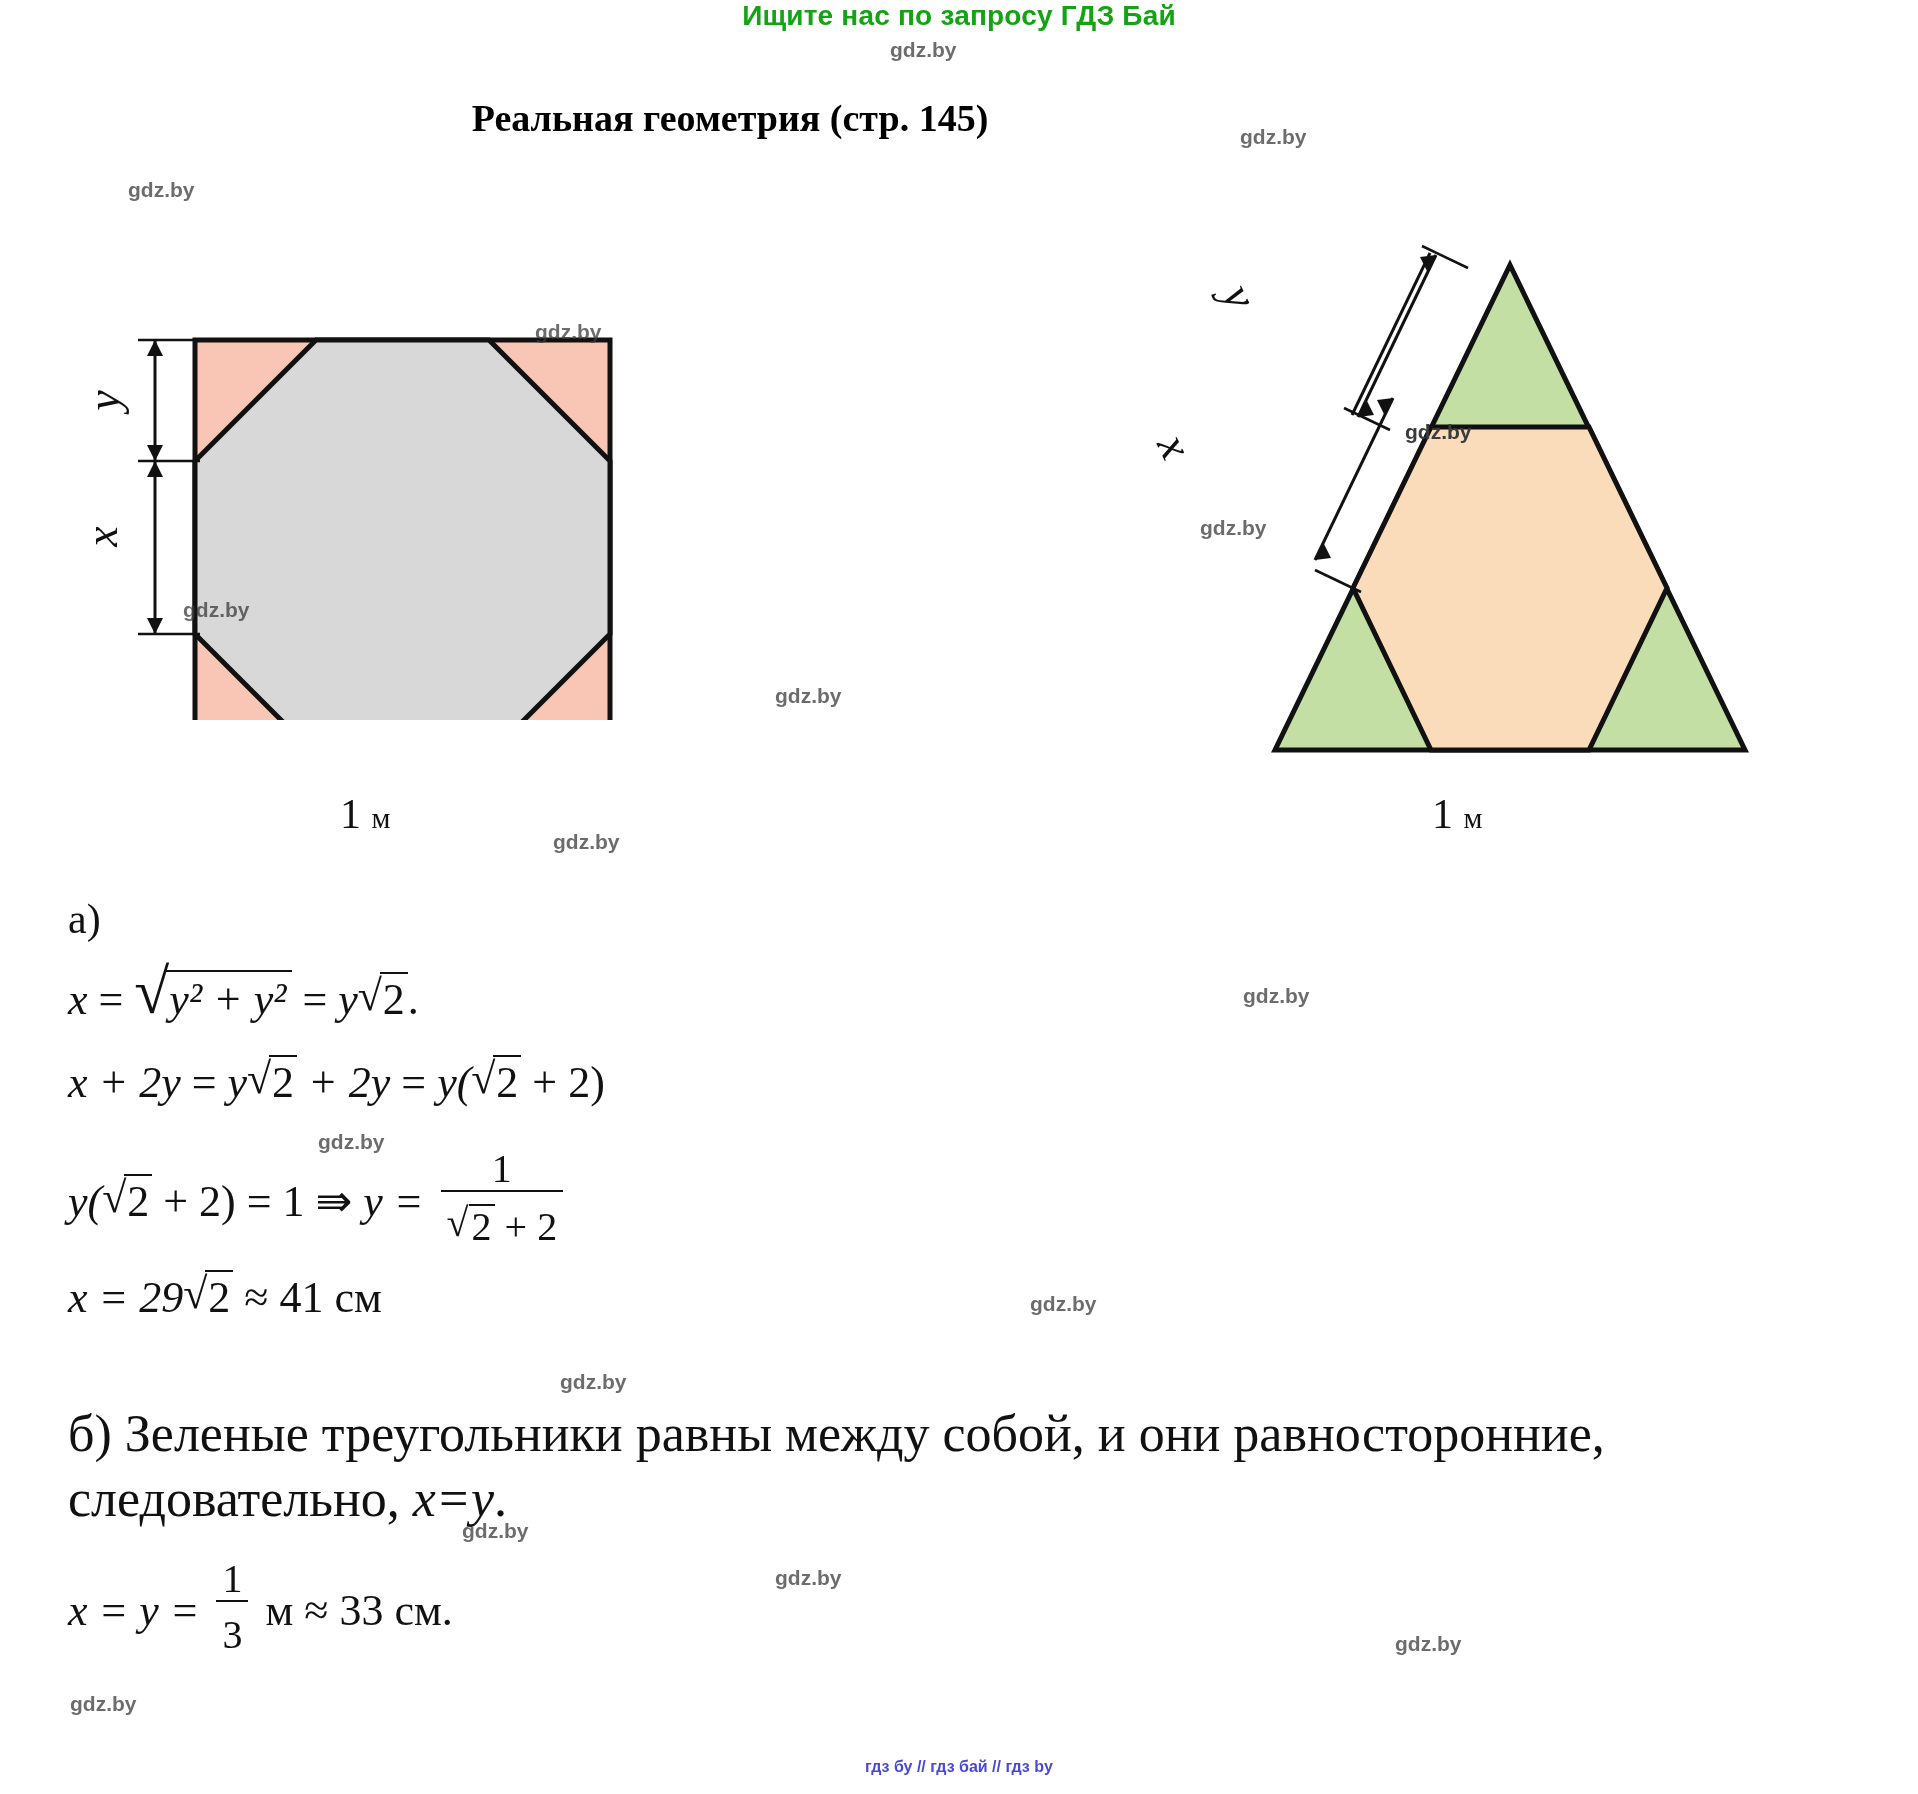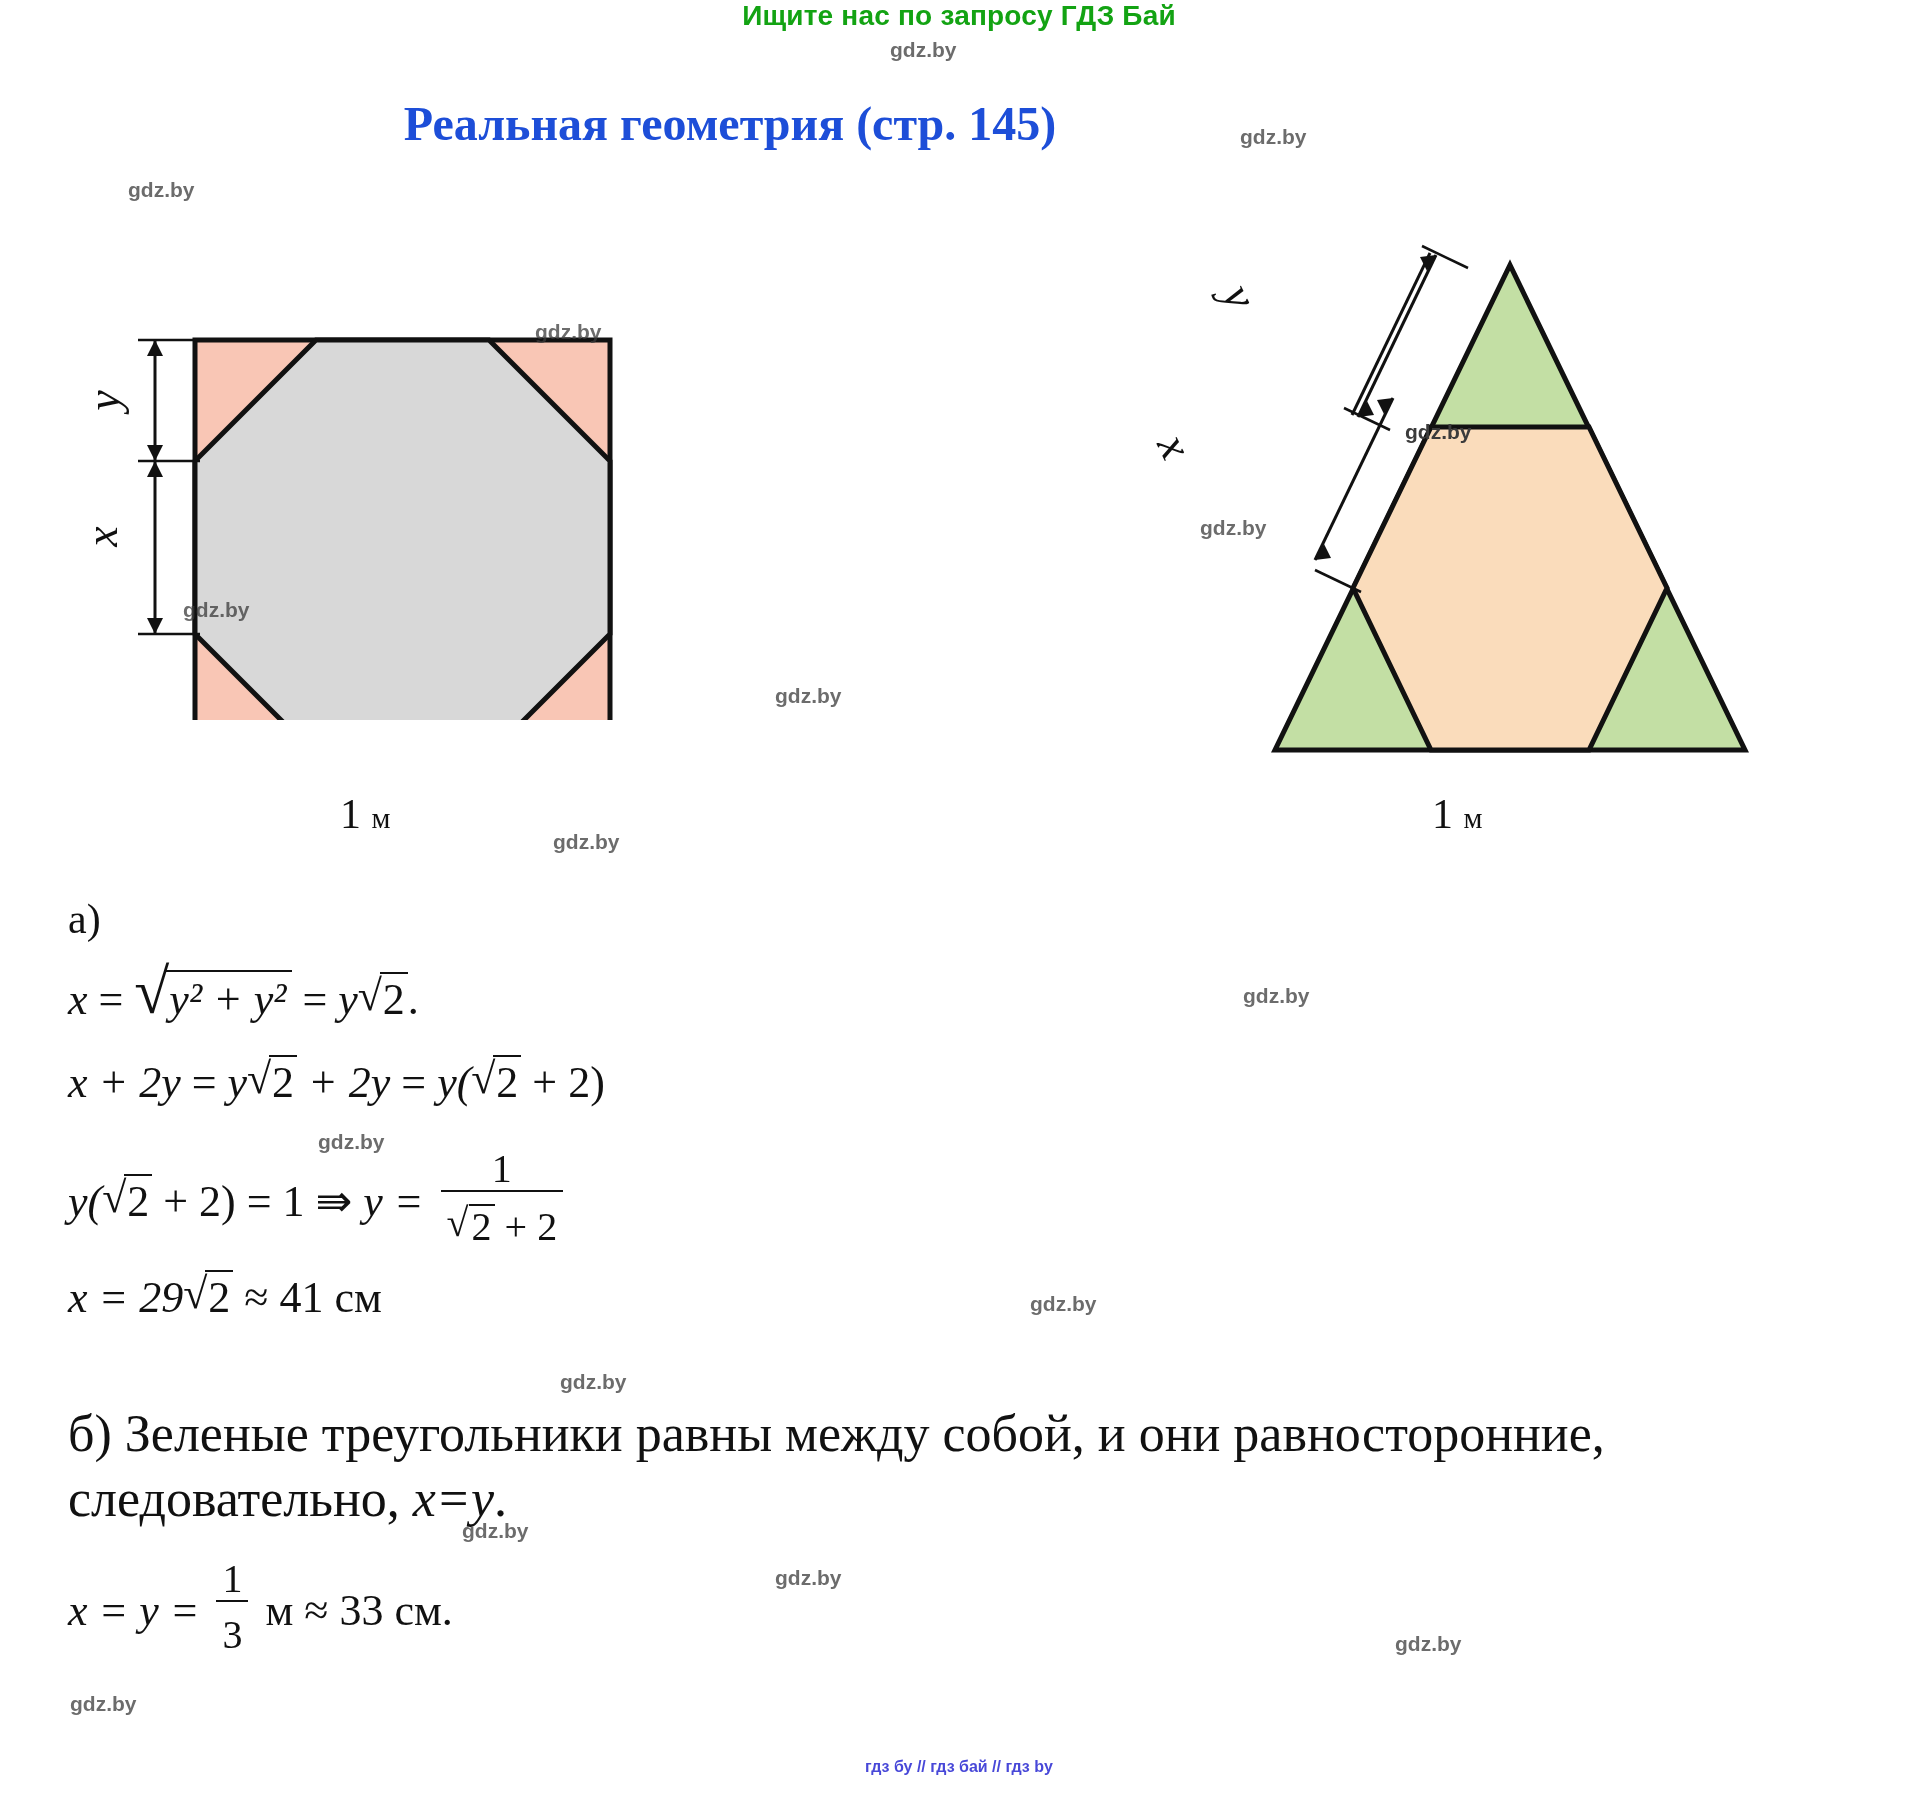--- a/index.html
+++ b/index.html
@@ -35,23 +35,23 @@
     color: #13a313;
     letter-spacing: 0.2px;
   }
   #page-title {
     position: absolute;
     top: 96px;
     left: 0;
     width: 1460px;
     text-align: center;
     font-family: "Liberation Serif", serif;
-    font-size: 48px;
-    font-weight: bold;
-    color: #1d4ed8;
+    font-size: 38px;
+    font-weight: bold;
+    color: #000000;
   }
   #footer {
     position: absolute;
     bottom: 18px;
     left: 0;
     width: 100%;
     text-align: center;
     font-family: "Liberation Sans", sans-serif;
     font-size: 16px;
     font-weight: bold;

